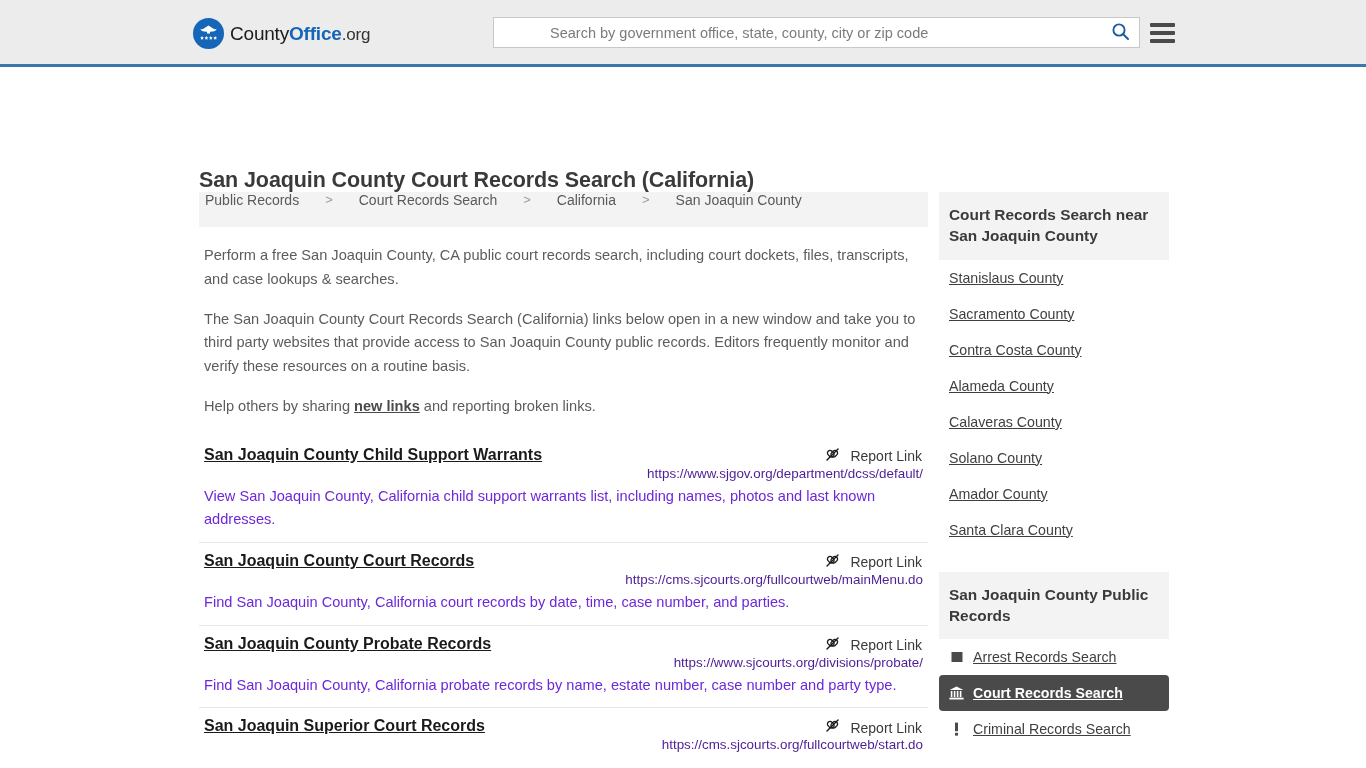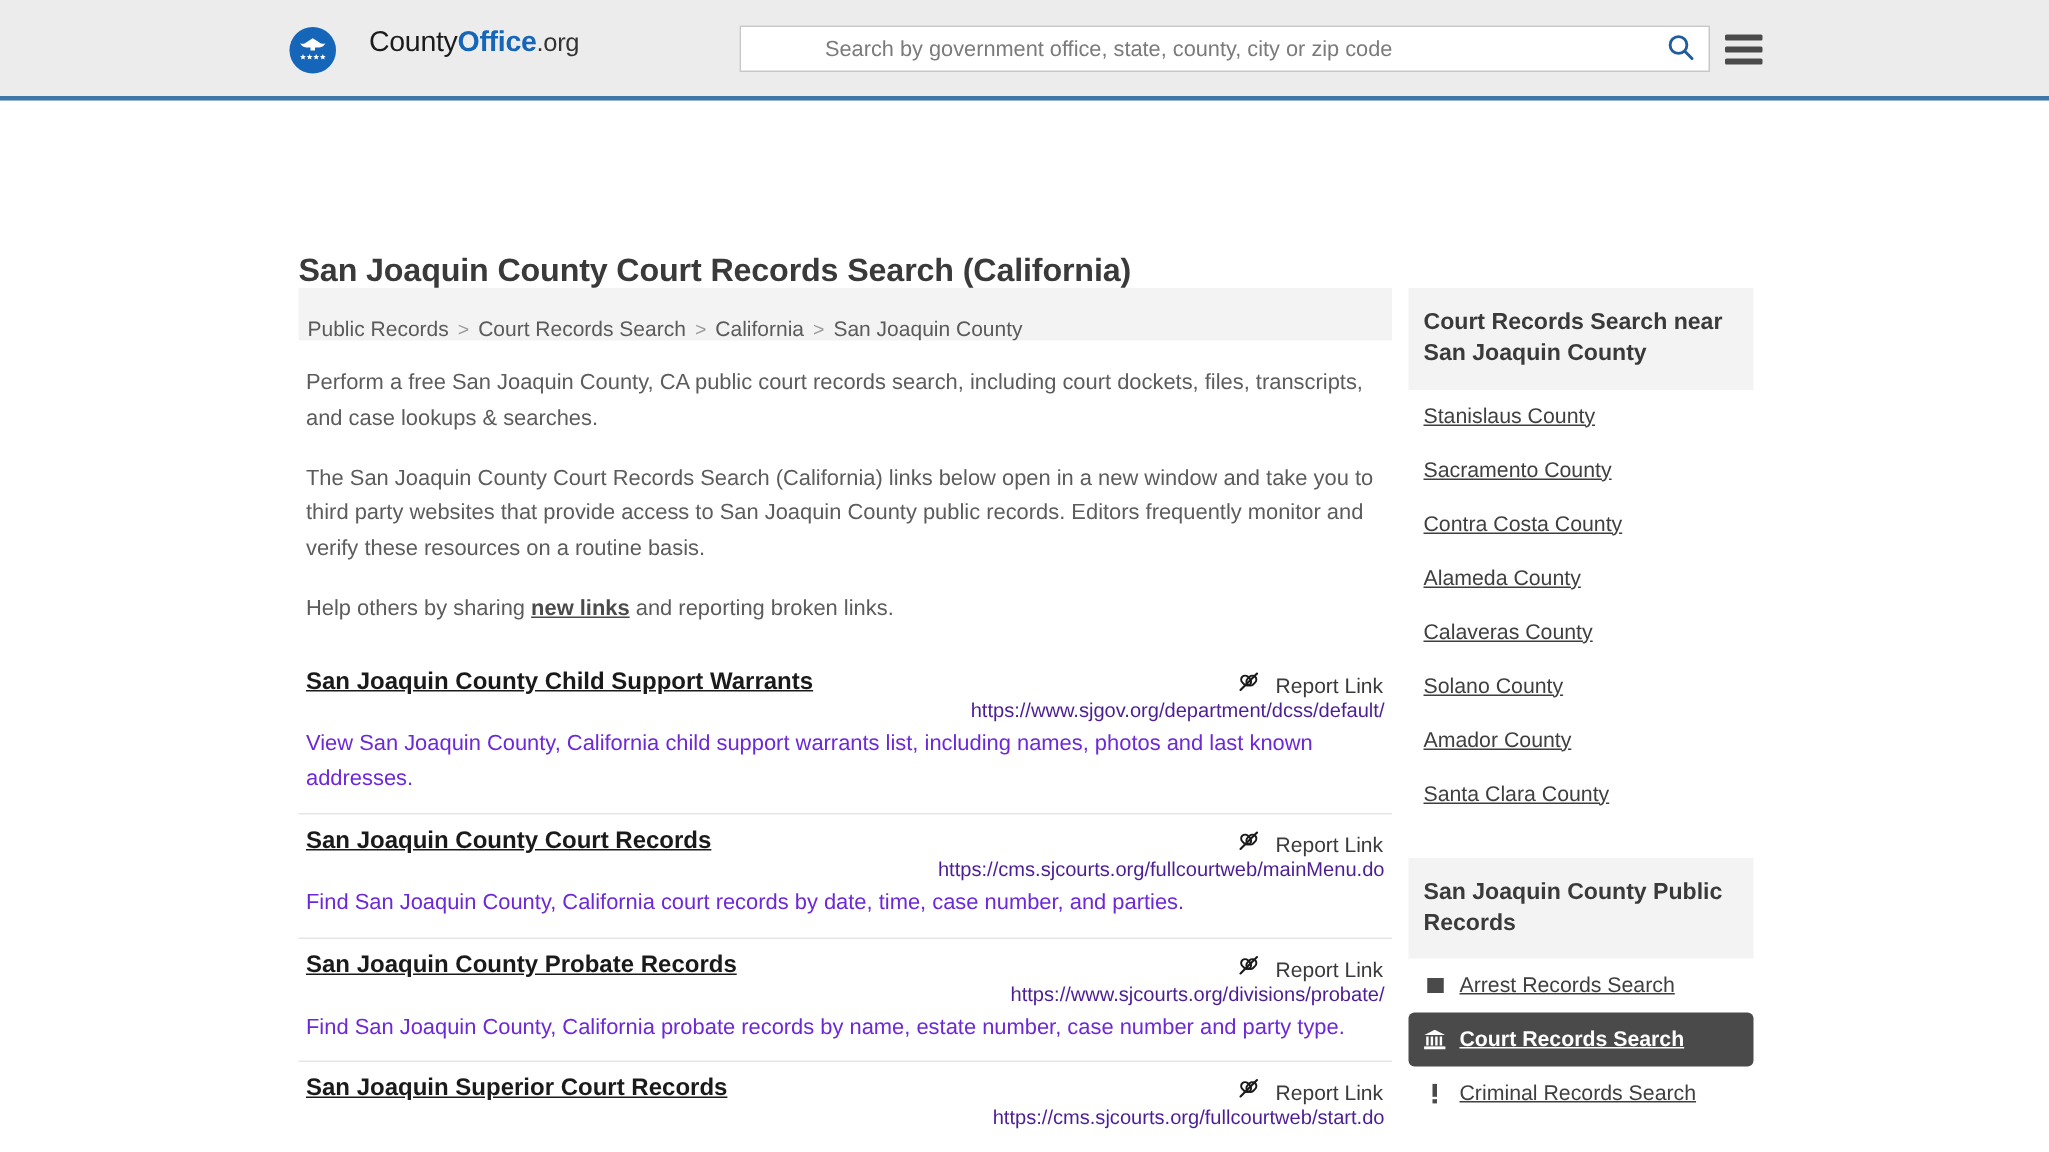--- a/index.html
+++ b/index.html
@@ -17,21 +17,22 @@
     height: 67px;
     background: #ececec;
     border-bottom: 3px solid #3d76a8;
     display: flex;
     align-items: center;
   }
   .logo-wrap {
     position: absolute;
     left: 193px; top: 18px;
     display: flex;
-    gap: 22px;
+    align-items: center;
+    gap: 6px;
   }
   .logo-mark {
     width: 31px; height: 31px;
     border-radius: 50%;
     background: #1565b8;
     position: relative;
     flex: none;
   }
   .logo-mark svg { position: absolute; left: 0; top: 0; }
   .logo-text {
@@ -100,23 +101,24 @@
 
   .content {
     position: absolute;
     left: 199px; top: 125px;
     width: 729px;
   }
   .breadcrumb {
     background: #f3f3f3;
     height: 35px;
     display: flex;
-    align-items: flex-end;
+    align-items: flex-start;
     padding: 0 0 0 6px;
     font-size: 14px;
+    gap: 20px;
   }
   .breadcrumb a {
     color: #5a5a5a;
     text-decoration: none;
     white-space: nowrap;
   }
   .breadcrumb .sep {
     color: #9a9a9a;
     margin: 0 6px;
     font-size: 13px;

